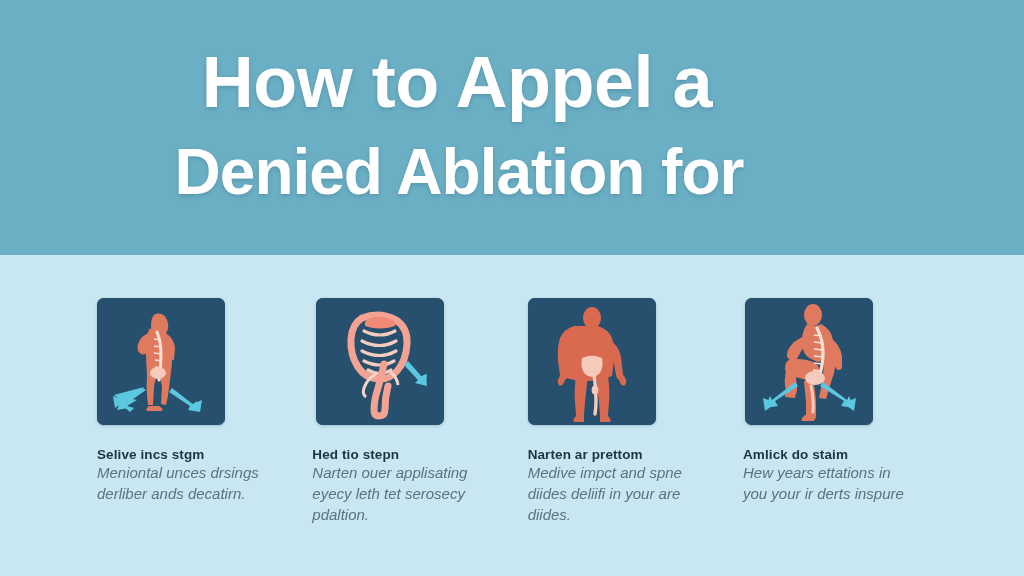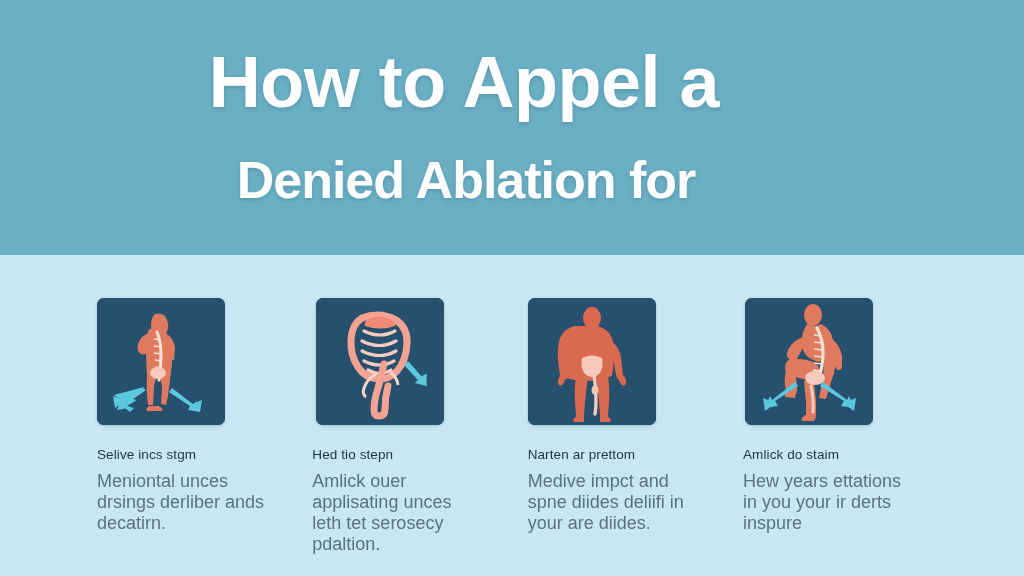--- a/index.html
+++ b/index.html
@@ -25,42 +25,41 @@
     position: absolute;
     left: 0;
     top: 0;
     width: 1024px;
     height: 255px;
     background: #6bafc5;
     box-sizing: border-box;
   }
   .header-title {
     position: absolute;
-    left: 11px;
+    left: 4px;
     top: 38px;
     width: 910px;
     text-align: center;
     color: #ffffff;
     font-weight: bold;
     letter-spacing: -0.5px;
     text-shadow: 0 2px 4px rgba(40,90,110,0.28);
     line-height: 1.0;
   }
   .title-line-1 {
     display: block;
     font-size: 72px;
     line-height: 88px;
     padding-right: 4px;
   }
   .title-line-2 {
     display: block;
-    font-size: 52px;
+    font-size: 64px;
     line-height: 92px;
     letter-spacing: -1px;
-    margin-top: 8px;
   }
 
   
   .steps-row {
     position: absolute;
     left: 97px;
     top: 298px;
     width: 832px;
     height: 250px;
     display: flex;
@@ -83,31 +82,31 @@
   .step-2 .step-card { margin-left: 4px; }
   .step-3 .step-card { margin-left: 0px; }
   .step-4 .step-card { margin-left: 2px; }
 
   .step-caption {
     margin-top: 22px;
     width: 186px;
   }
   .step-heading {
     font-size: 13.5px;
-    font-weight: normal;
+    font-weight: bold;
     color: #1f3346;
     letter-spacing: 0.1px;
-    margin-bottom: 9px;
     white-space: nowrap;
   }
   .step-body {
-    font-size: 18px;
+    font-size: 15px;
     line-height: 21px;
     color: #5c7180;
     max-width: 172px;
+    font-style: italic;
   }
 
   
   .icon-svg { display: block; width: 128px; height: 127px; }
 </style>
 </head>
 <body>
 
 <div id="infographic">
 
@@ -184,21 +183,21 @@
           <path d="M74 74 q7 5 8 13" fill="none" stroke="#f7d4c9" stroke-width="3"></path>
 
           <g fill="#5bc8e0">
             <path d="M92 63 l14 16 l3 -3 l2 12 l-12 -3 l3 -3 l-14 -15 Z"></path>
             <path d="M110 88 l1 -12 l-11 4 Z"></path>
           </g>
         </svg>
       </div>
       <div class="step-caption">
         <div class="step-heading">Hed tio stepn</div>
-        <div class="step-body">Amlick ouer applisating unces leth tet serosecy pdaltion.</div>
+        <div class="step-body">Narten ouer applisating eyecy leth tet serosecy pdaltion.</div>
       </div>
     </div>
 
     <div class="step step-3">
       <div class="step-card">
         <svg class="icon-svg" viewBox="0 0 128 127">
           <rect x="0" y="0" width="128" height="127" fill="#26506e"></rect>
           <g fill="#d9694f">
 
             <ellipse cx="64" cy="20" rx="9" ry="11"></ellipse>

